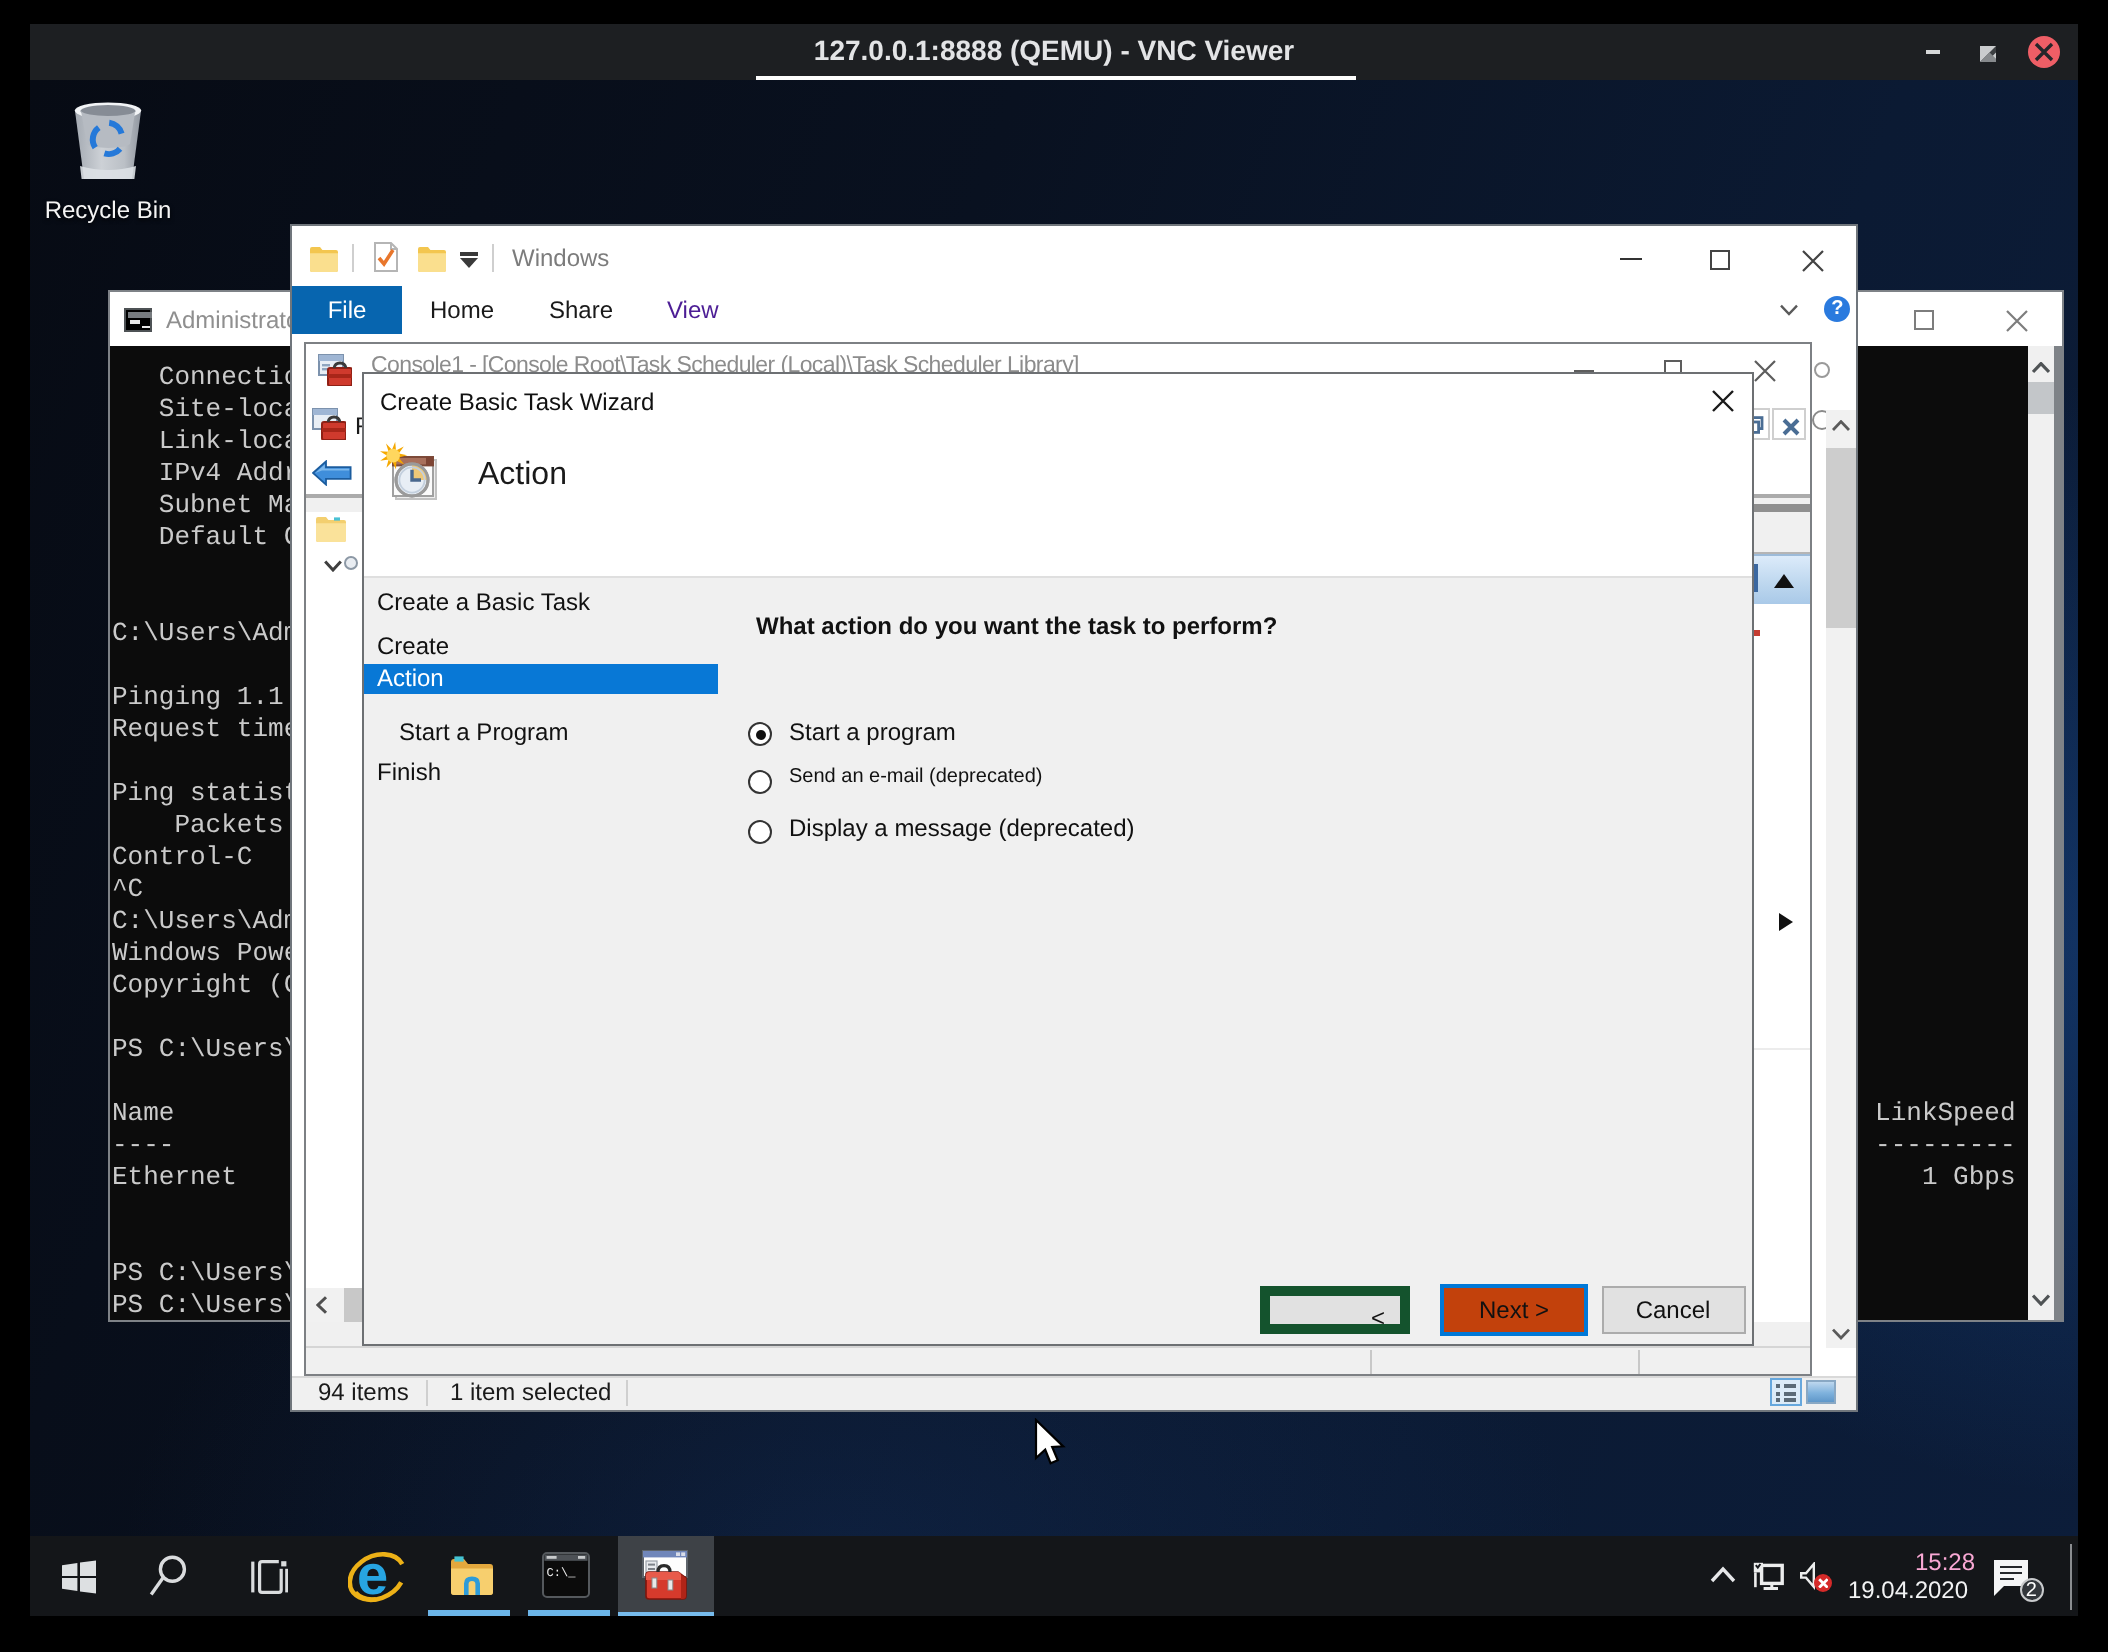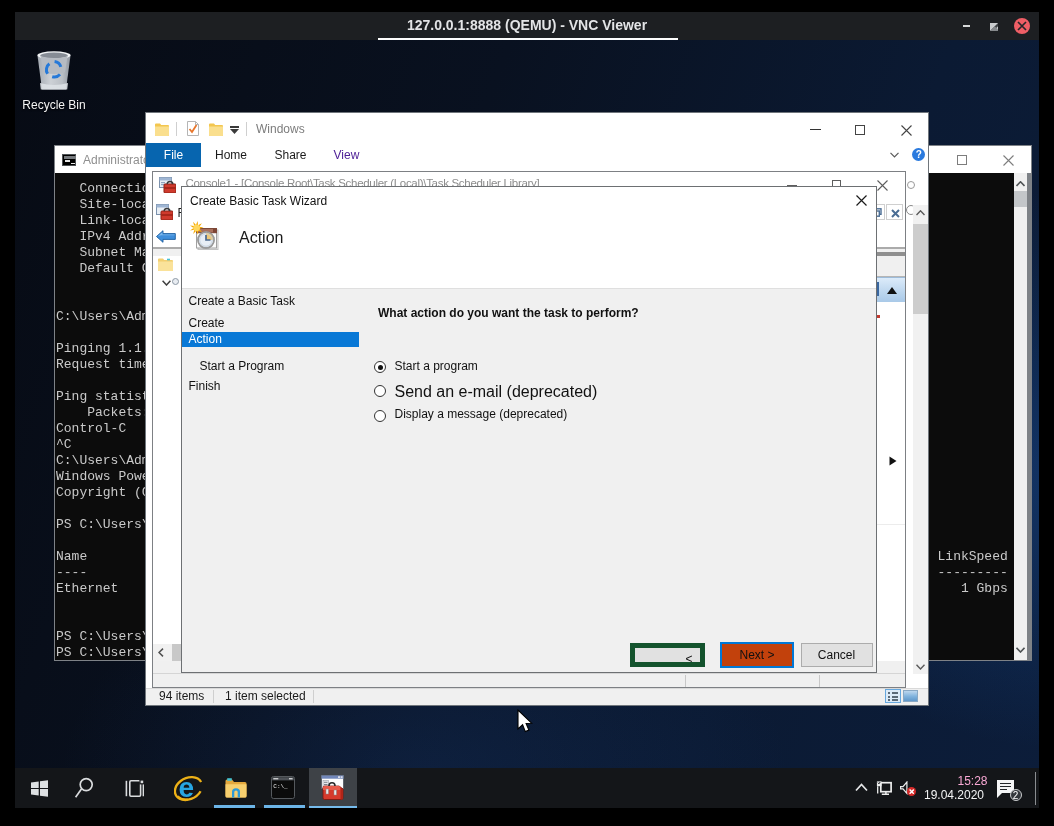--- a/index.html
+++ b/index.html
@@ -314,21 +314,21 @@
         </div>
         <div class="abs" style="left:17.5px;top:172.8px;font-size:12px;color:#111;">Start a Program</div>
         <div class="abs" style="left:6.5px;top:192px;font-size:12px;color:#111;">Finish</div>
 
         <div class="abs" style="left:196px;top:119.2px;font-size:12px;color:#111;font-weight:bold;">What action do you want the task to perform?</div>
         <div class="abs" style="left:192px;top:174.5px;width:12px;height:12px;border-radius:6px;border:1px solid #333;background:#fff;">
           <div class="abs" style="left:2.5px;top:2.5px;width:5px;height:5px;border-radius:3px;background:#111;"></div>
         </div>
         <div class="abs" style="left:212.5px;top:172.5px;font-size:12px;color:#111;">Start a program</div>
         <div class="abs" style="left:192px;top:198.5px;width:12px;height:12px;border-radius:6px;border:1px solid #333;background:#fff;"></div>
-        <div class="abs" style="left:212.5px;top:196.5px;font-size:16px;color:#111;text-align:center;">Send an e-mail (deprecated)</div>
+        <div class="abs" style="left:212.5px;top:196.5px;font-size:10px;color:#111;text-align:center;">Send an e-mail (deprecated)</div>
         <div class="abs" style="left:192px;top:223px;width:12px;height:12px;border-radius:6px;border:1px solid #333;background:#fff;"></div>
         <div class="abs" style="left:212.5px;top:220.8px;font-size:12px;color:#111;">Display a message (deprecated)</div>
 
         <div class="abs" style="left:447.5px;top:456.5px;width:75px;height:24px;background:#e1e1e1;border:5px solid #14532d;font-size:12px;color:#111;text-align:center;line-height:22px;padding-left:44px;">&lt; Back</div>
         <div class="abs" style="left:538px;top:455.5px;width:74px;height:26px;background:#c2410c;border:2px solid #0078d7;font-size:12px;color:#111;text-align:center;line-height:22px;">Next &gt;</div>
         <div class="abs" style="left:618.5px;top:456.5px;width:72px;height:24px;background:#e1e1e1;border:1px solid #acacac;font-size:12px;color:#111;text-align:center;line-height:22px;">Cancel</div>
       </div>
     </div>
 
     <div class="abs" id="taskbar">

